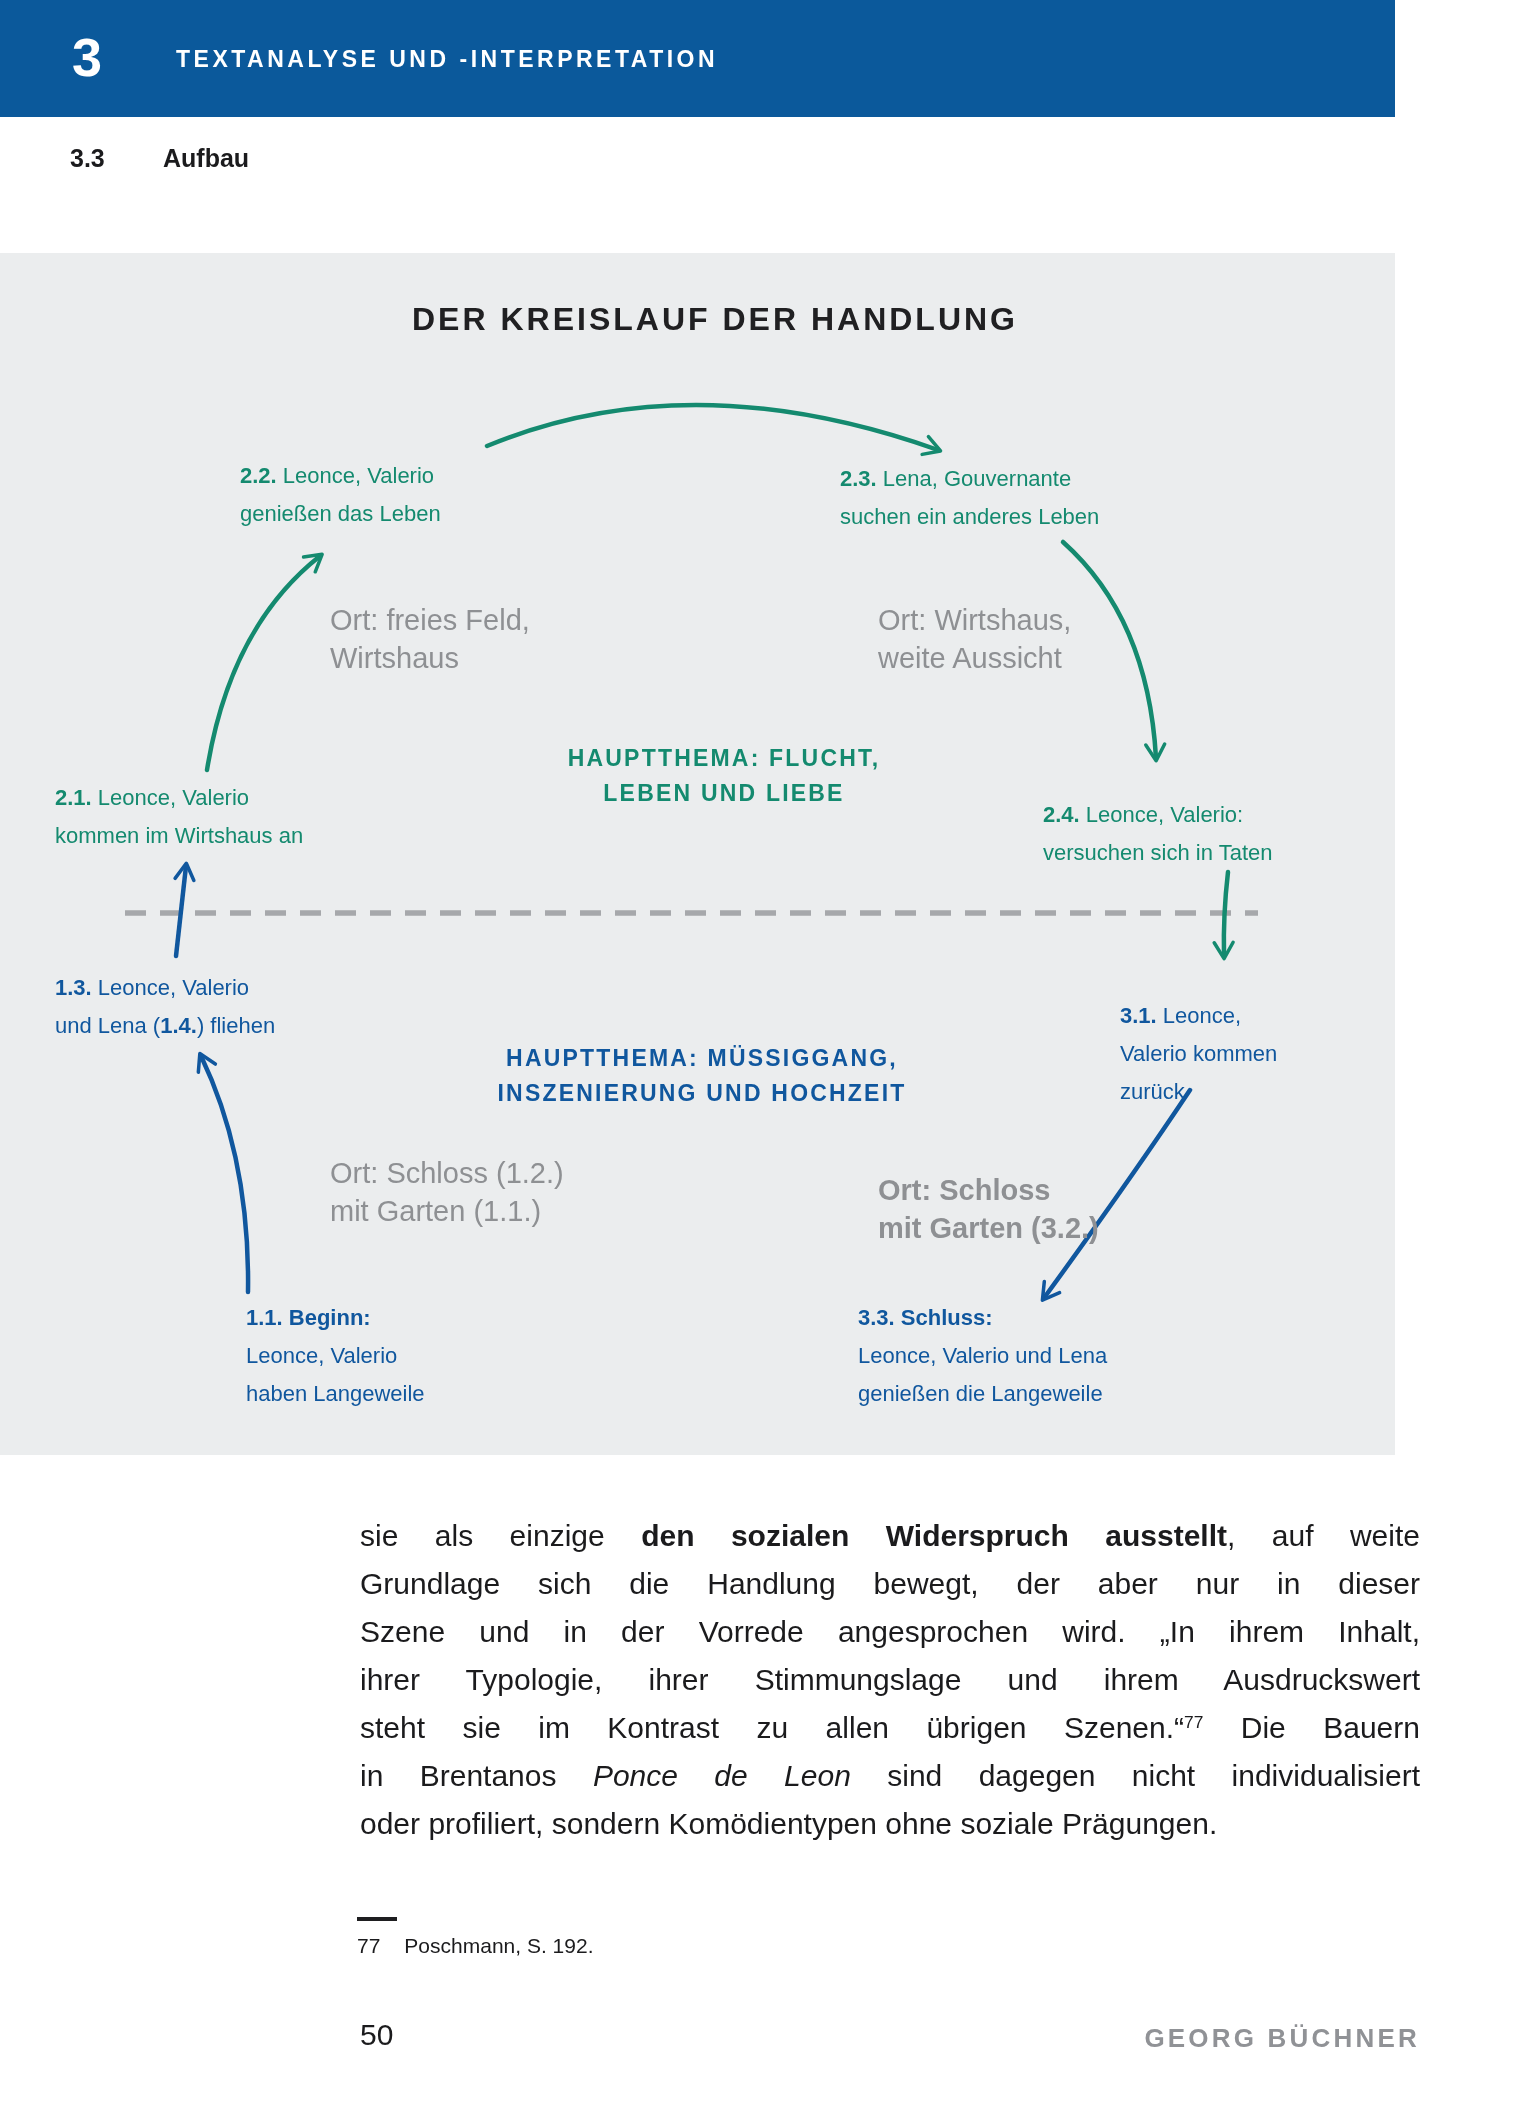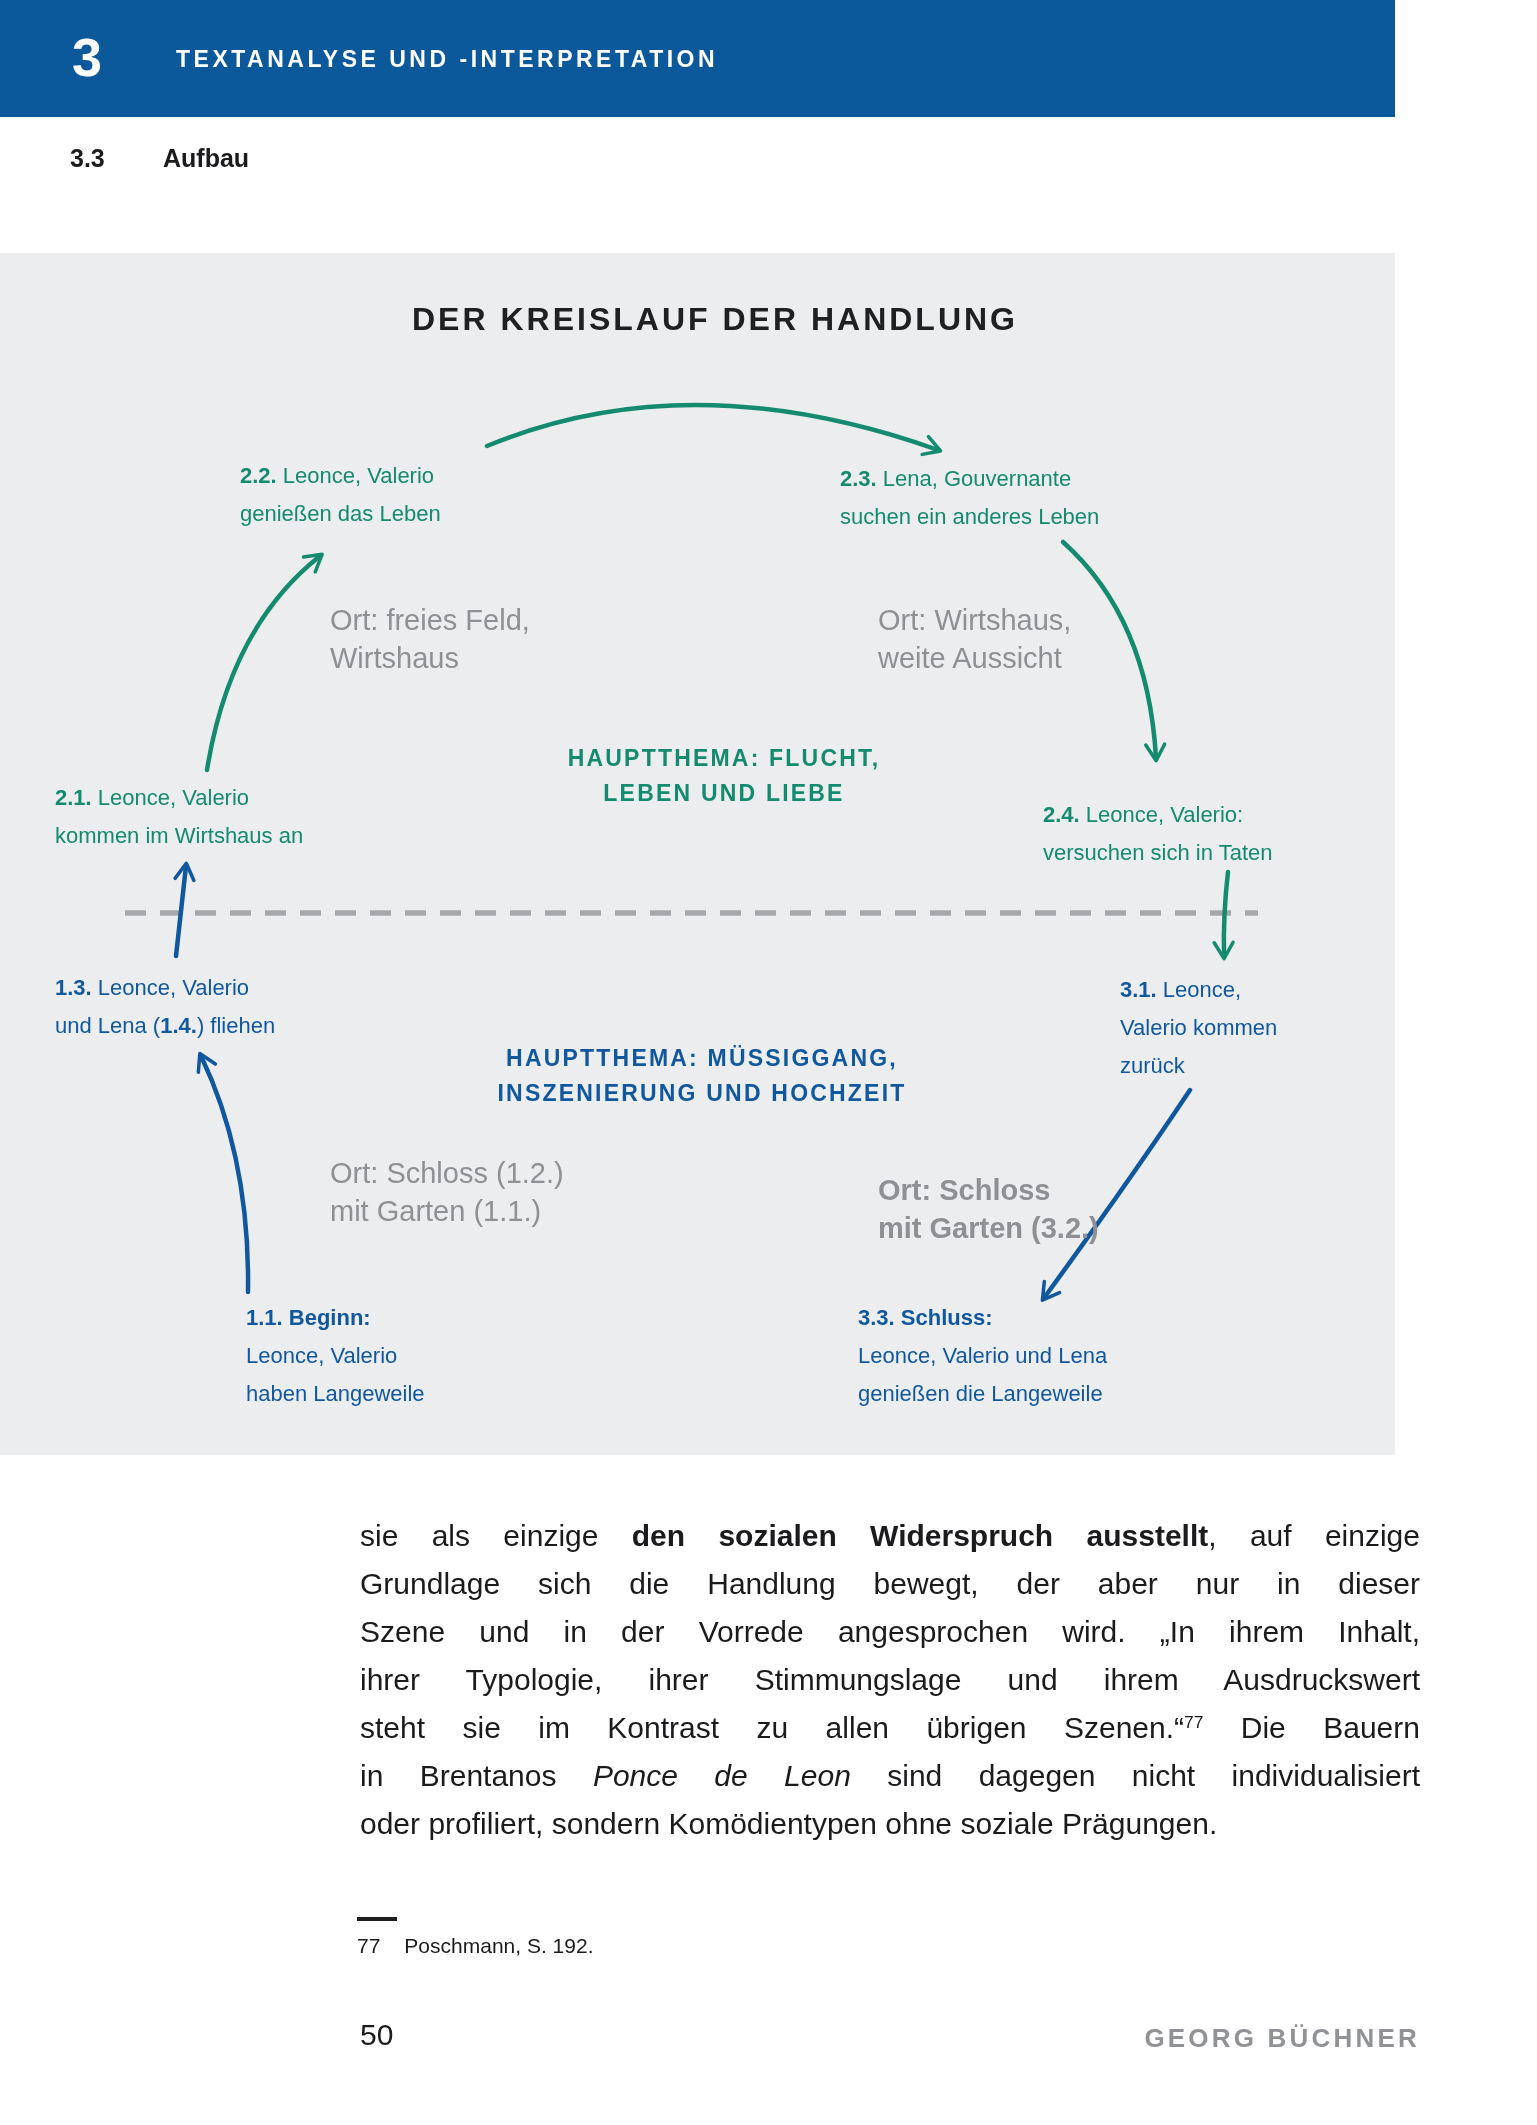--- a/index.html
+++ b/index.html
@@ -96,21 +96,21 @@
         <div><span>kommen im Wirtshaus an</span></div>
       </div>
       <div class="node teal" style="left: 1043px; top: 796px;">
         <div><span class="b">2.4.</span><span> Leonce, Valerio:</span></div>
         <div><span>versuchen sich in Taten</span></div>
       </div>
       <div class="node blue" style="left: 55px; top: 969px;">
         <div><span class="b">1.3.</span><span> Leonce, Valerio</span></div>
         <div><span>und Lena (</span><span class="b">1.4.</span><span>) fliehen</span></div>
       </div>
-      <div class="node blue" style="left: 1120px; top: 971px;">
+      <div class="node blue" style="left: 1120px; top: 997px;">
         <div><span class="b">3.1.</span><span> Leonce,</span></div>
         <div><span>Valerio kommen</span></div>
         <div><span>zurück</span></div>
       </div>
       <div class="node blue" style="left: 246px; top: 1299px;">
         <div><span class="b">1.1. Beginn:</span></div>
         <div><span>Leonce, Valerio</span></div>
         <div><span>haben Langeweile</span></div>
       </div>
       <div class="node blue" style="left: 858px; top: 1299px;">
@@ -138,21 +138,21 @@
         <div>HAUPTTHEMA: FLUCHT,</div>
         <div>LEBEN UND LIEBE</div>
       </div>
       <div class="theme blue" style="left: 702px; top: 1041px;">
         <div>HAUPTTHEMA: MÜSSIGGANG,</div>
         <div>INSZENIERUNG UND HOCHZEIT</div>
       </div>
     </div>
 
   <div id="body-text">
-      <div class="bodyline"><span>sie als einzige </span><span class="b">den sozialen Widerspruch ausstellt</span><span>, auf einzige</span></div>
+      <div class="bodyline"><span>sie als einzige </span><span class="b">den sozialen Widerspruch ausstellt</span><span>, auf weite</span></div>
       <div class="bodyline"><span>Grundlage sich die Handlung bewegt, der aber nur in dieser</span></div>
       <div class="bodyline"><span>Szene und in der Vorrede angesprochen wird. „In ihrem Inhalt,</span></div>
       <div class="bodyline"><span>ihrer Typologie, ihrer Stimmungslage und ihrem Ausdruckswert</span></div>
       <div class="bodyline"><span>steht sie im Kontrast zu allen übrigen Szenen.“</span><sup>77</sup><span> Die Bauern</span></div>
       <div class="bodyline"><span>in Brentanos </span><span class="i">Ponce de Leon</span><span> sind dagegen nicht individualisiert</span></div>
       <div class="bodyline end"><span>oder profiliert, sondern Komödientypen ohne soziale Prägungen.</span></div>
     </div>
 
   <div class="fn-rule"></div>
   <div class="footnote">

